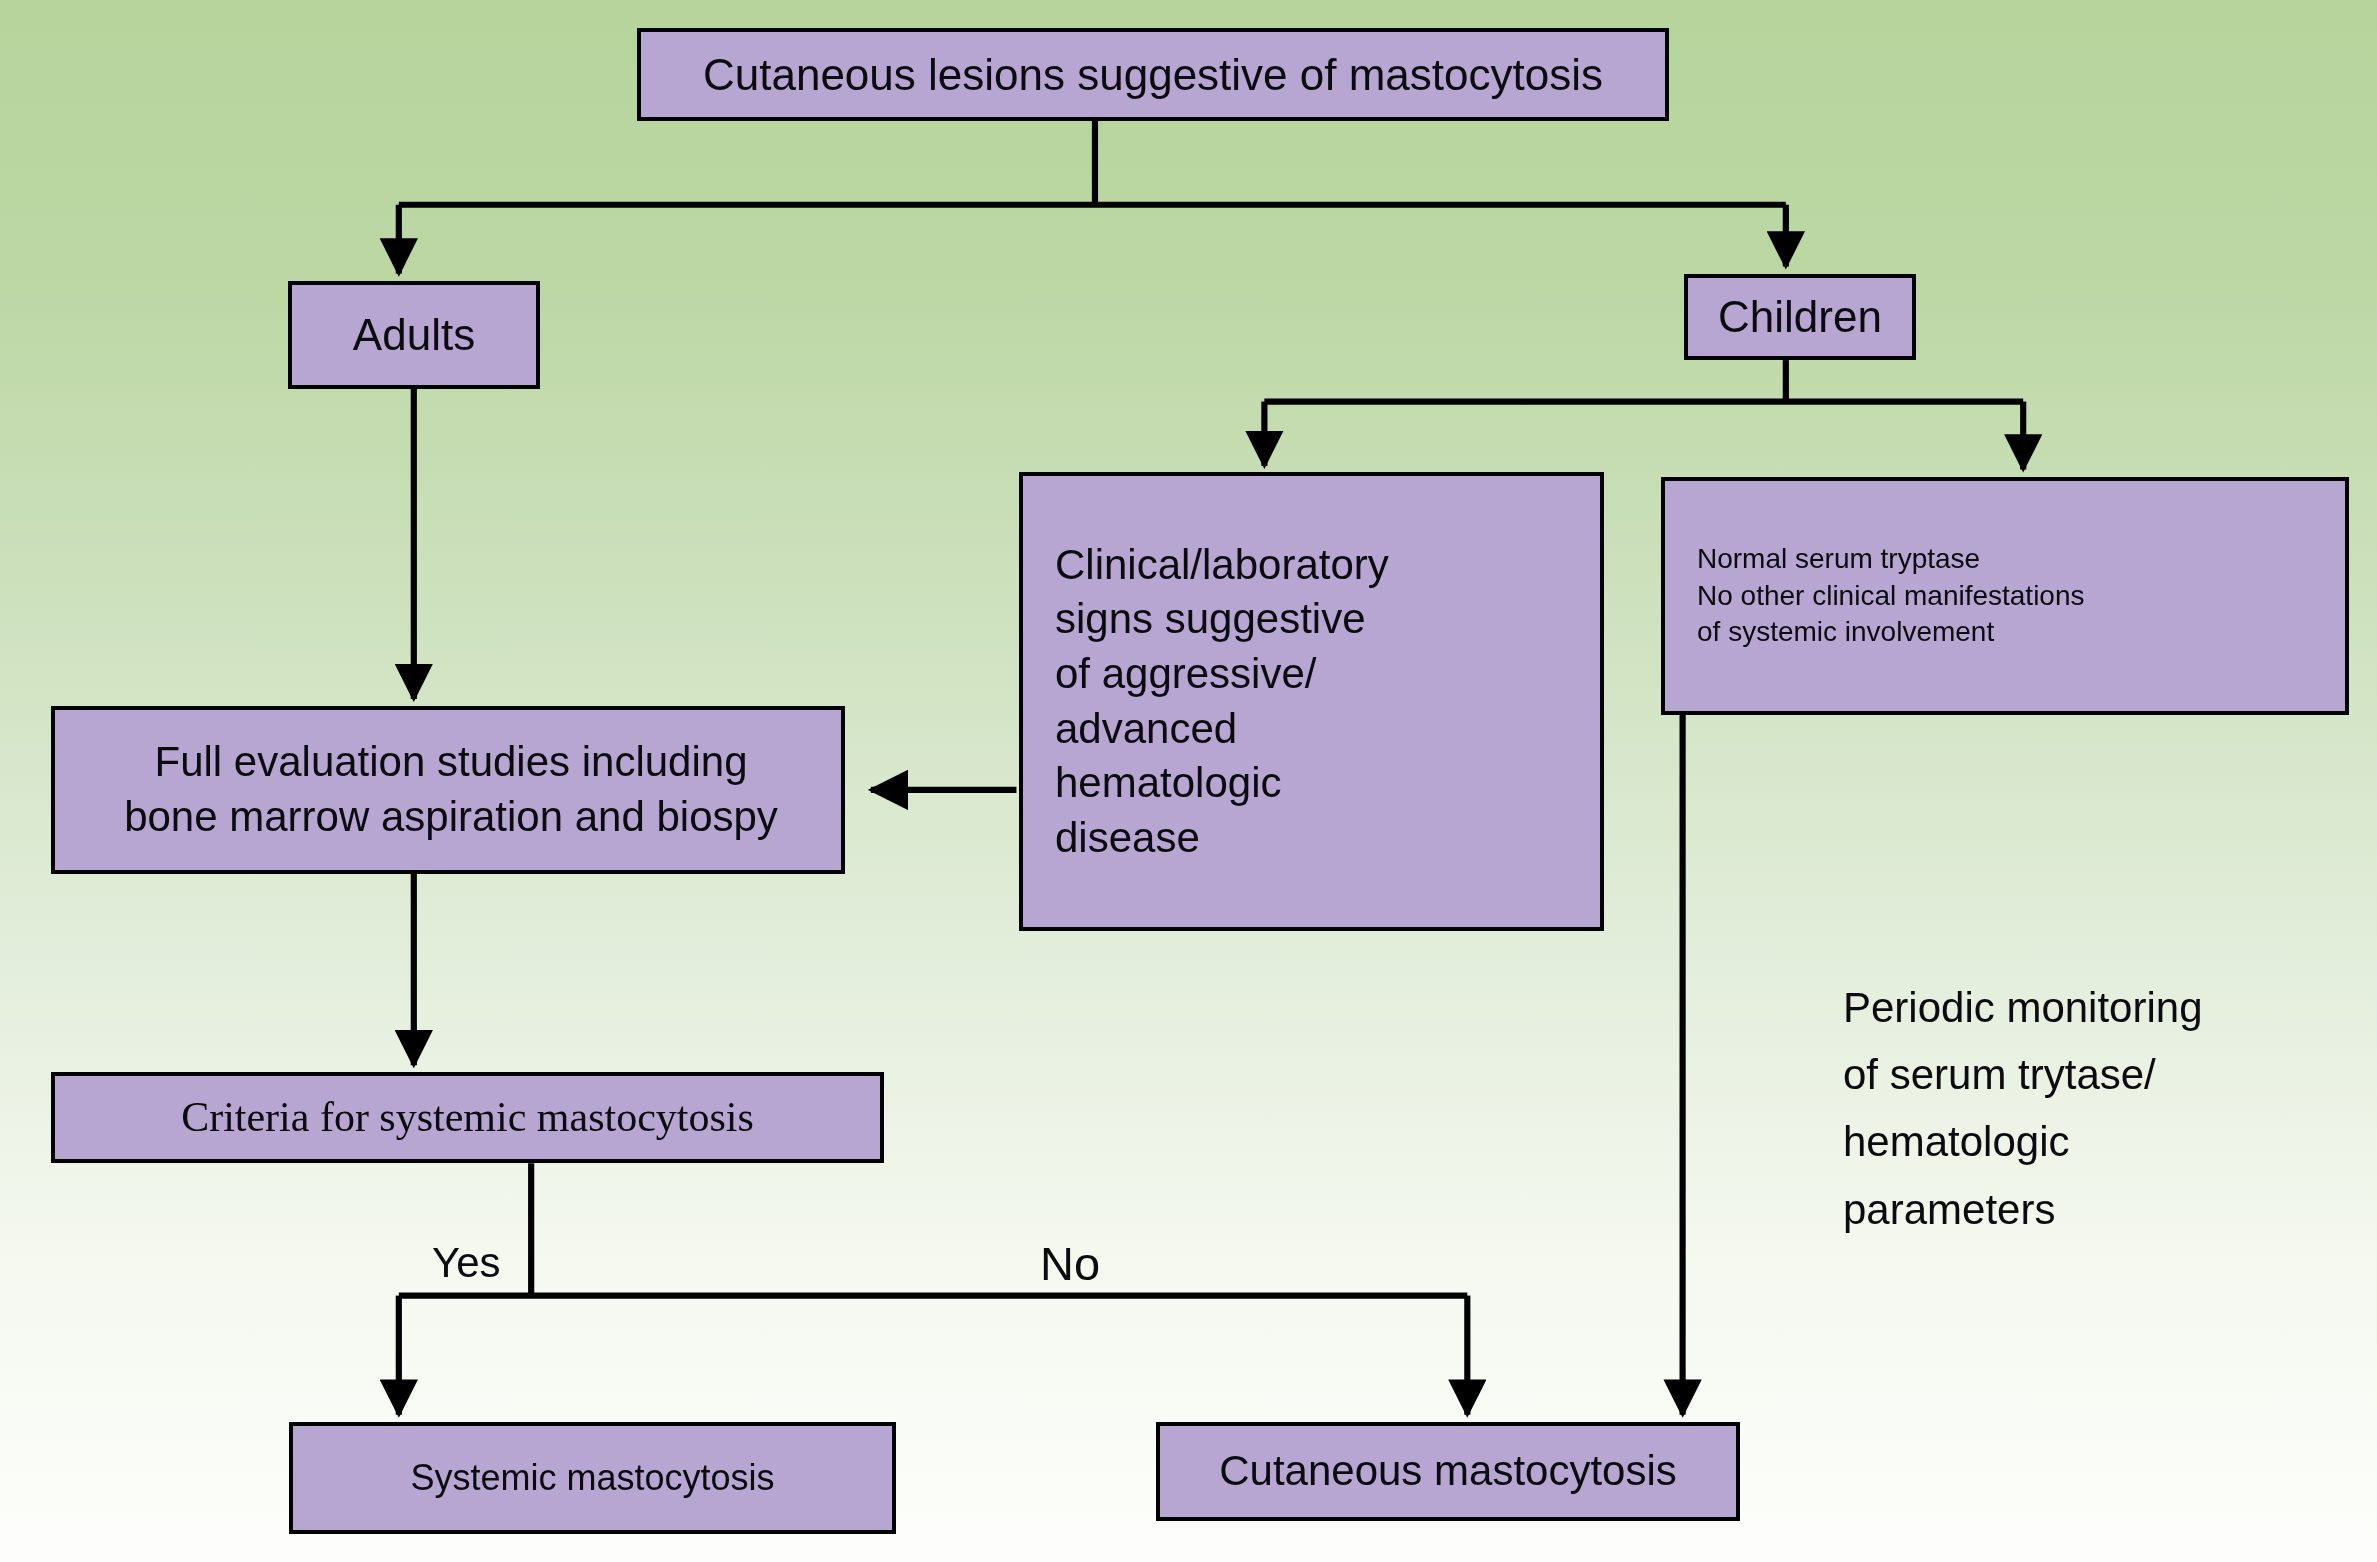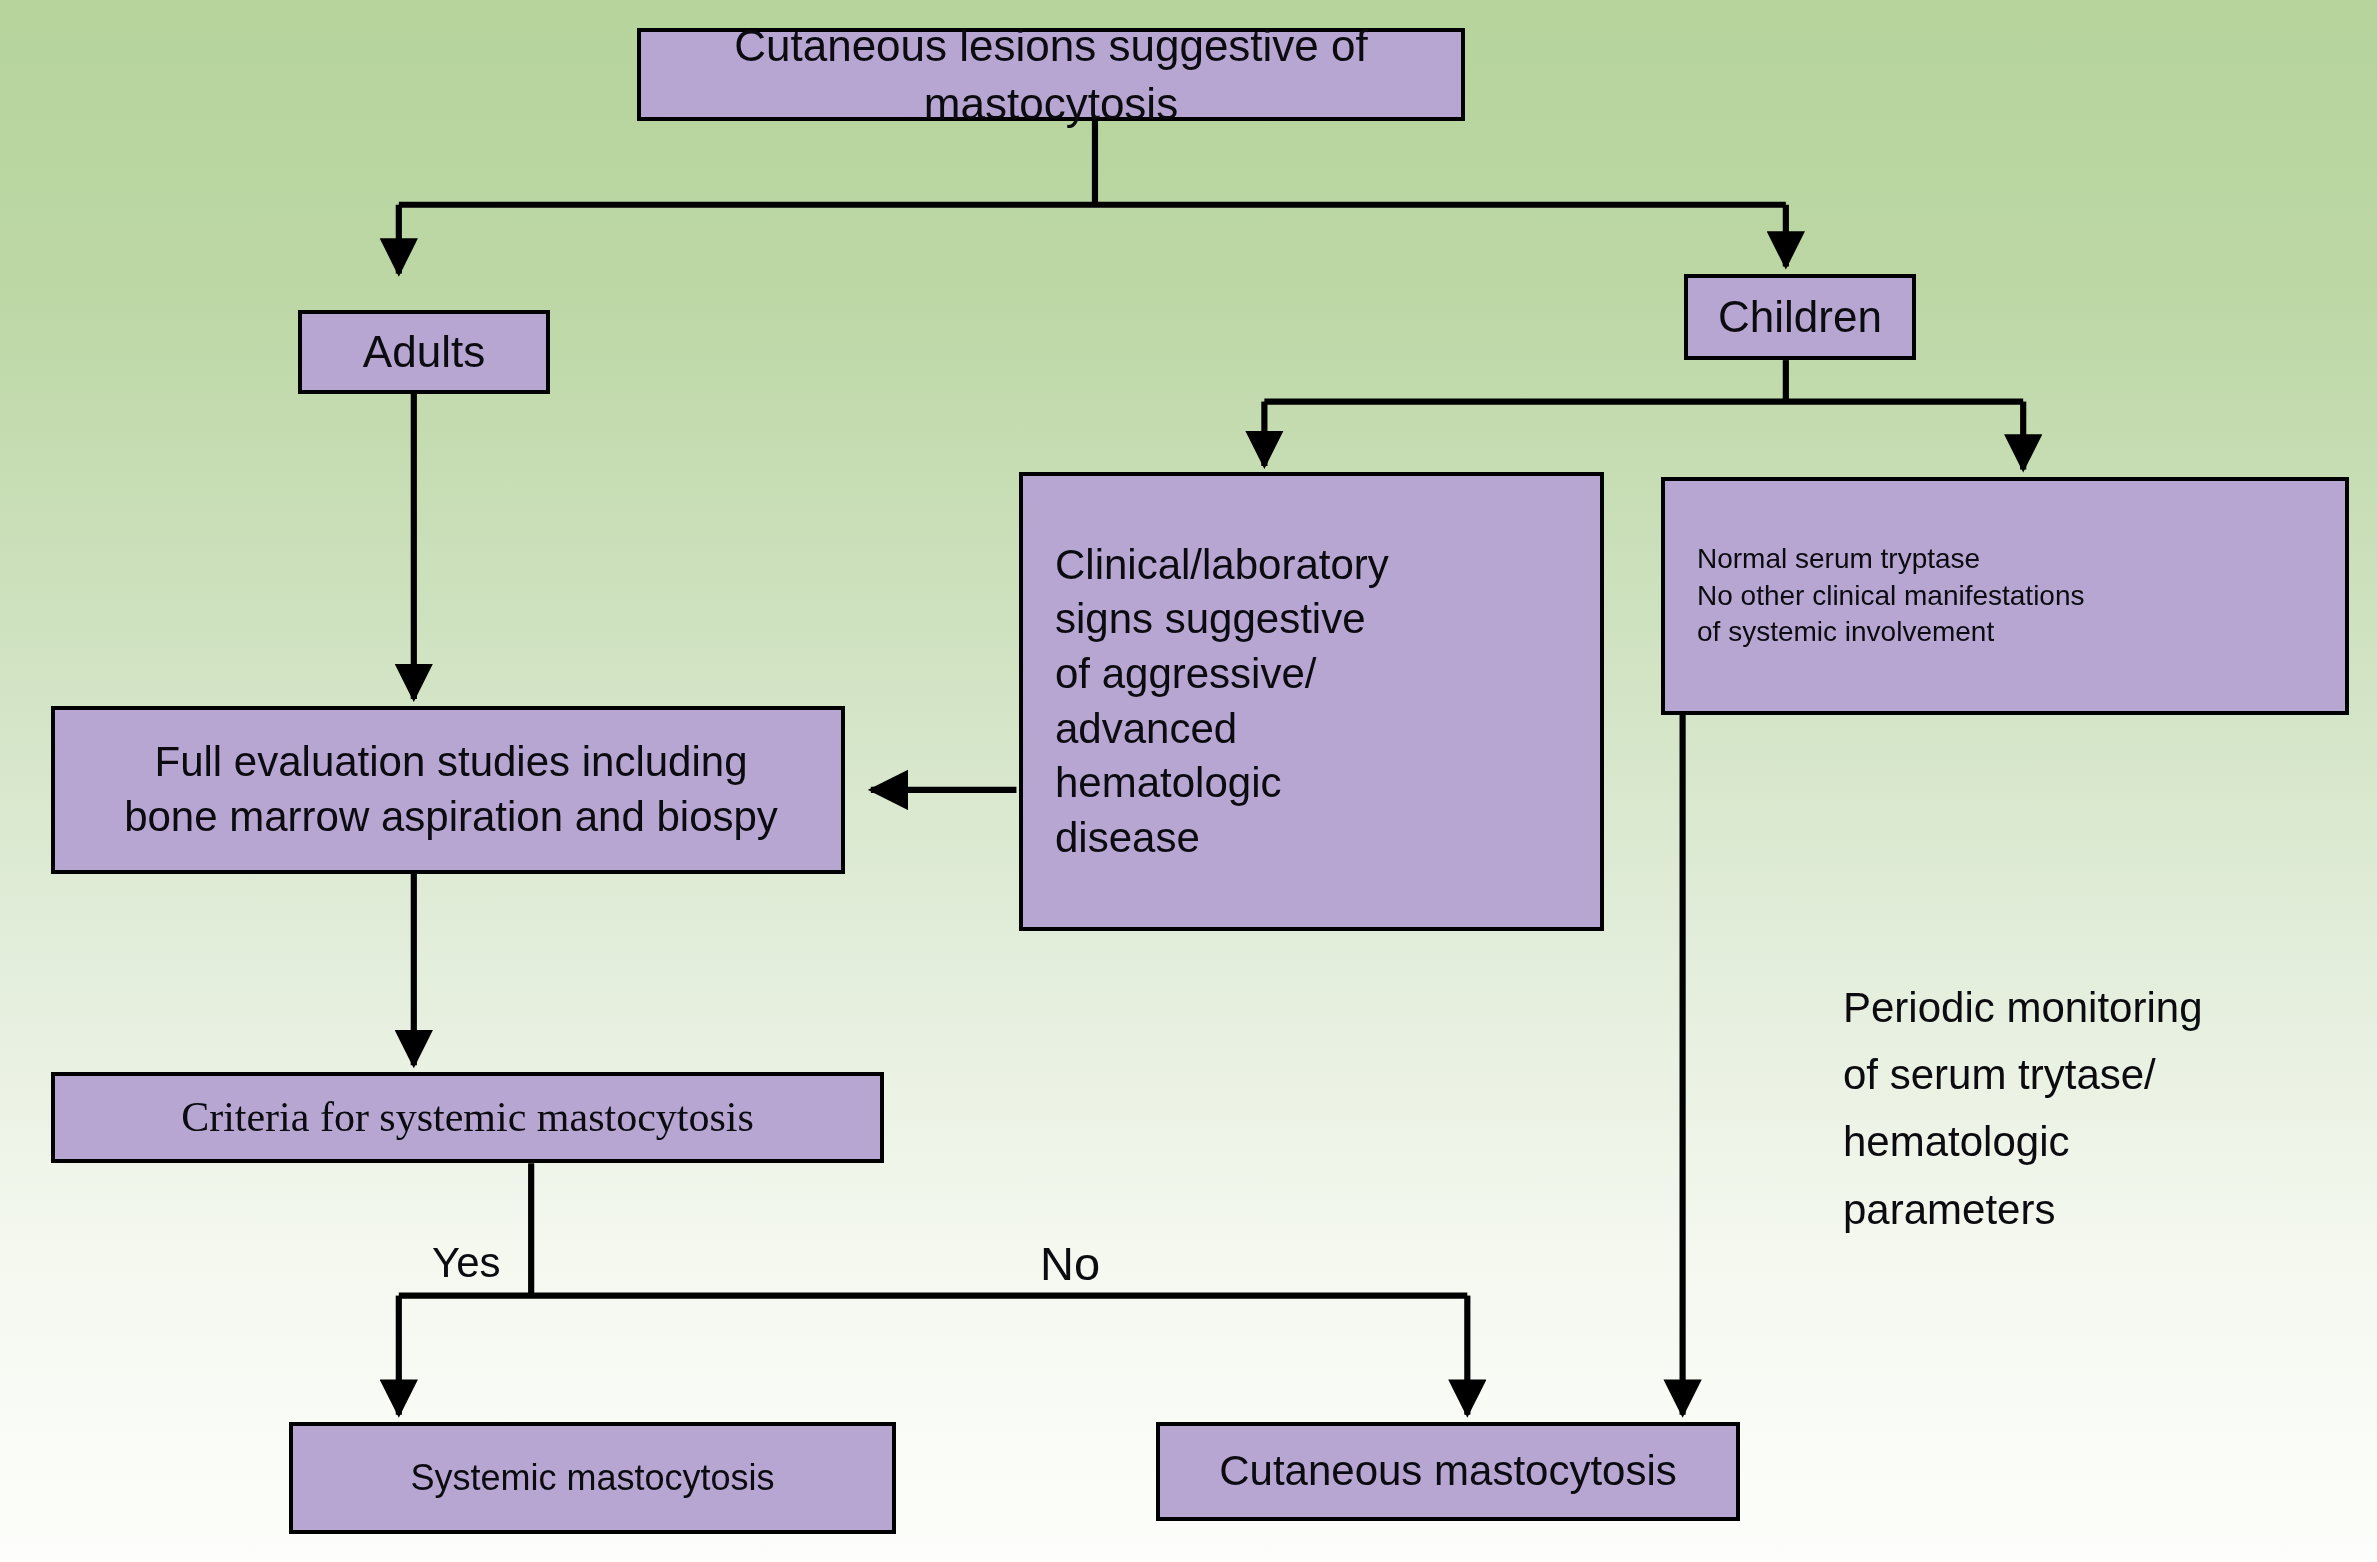--- a/index.html
+++ b/index.html
@@ -59,22 +59,22 @@
     white-space: pre-line;
     line-height: 1.60;
   }
   .edge-label {
     position: absolute;
     color: #0b0b10;
     white-space: nowrap;
   }
 
   
-  #n-root   { left: 637px;  top: 28px;   width: 828px; height: 93px; font-size: 44px; }
-  #n-adults { left: 298px;  top: 281px;  width: 252px;  height: 84px; font-size: 44px; margin-top: 29px; }
+  #n-root   { left: 637px;  top: 28px;   width: 1032px; height: 93px; font-size: 44px; }
+  #n-adults { left: 288px;  top: 281px;  width: 252px;  height: 108px; font-size: 44px; }
   #n-child  { left: 1684px; top: 274px;  width: 232px;  height: 86px;  font-size: 44px; }
   #n-clin   { left: 1019px; top: 472px;  width: 585px;  height: 459px; font-size: 42px; }
   #n-tryp   { left: 1661px; top: 477px;  width: 688px;  height: 238px; font-size: 28px; }
   #n-full   { left: 51px;   top: 706px;  width: 794px;  height: 168px; font-size: 42px; padding-left: 6px; }
   #n-crit   { left: 51px;   top: 1072px; width: 833px;  height: 91px; font-size: 42px; font-family: Liberation Serif, serif; }
   #n-sys    { left: 289px;  top: 1422px; width: 607px;  height: 112px; font-size: 36px; }
   #n-cut    { left: 1156px; top: 1422px; width: 584px;  height: 99px; font-size: 42px; }
 
   #t-monitor { left: 1843px; top: 974px; width: 441px; font-size: 42px; }
   #lbl-yes   { left: 432px;  top: 1239px; font-size: 42px; }

